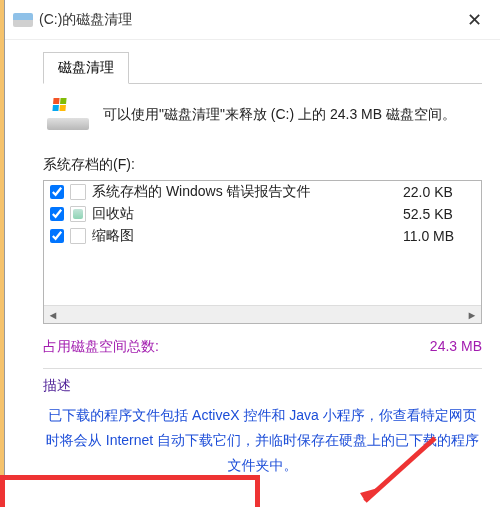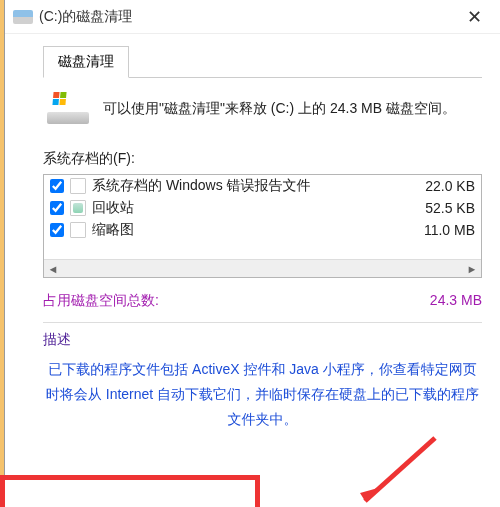--- a/index.html
+++ b/index.html
@@ -1,40 +1,40 @@
 <!DOCTYPE html>
 <html><head>
   <meta charset="utf-8">
   <style>
     * { margin: 0; padding: 0; box-sizing: border-box; font-family: "Microsoft YaHei", "Segoe UI", sans-serif; }
     body { width: 500px; height: 507px; background: #fff; overflow: hidden; position: relative; }
     .left-edge { position: absolute; left: 0; top: 0; width: 4px; height: 100%; background: #f5c26b; }
     .window { position: absolute; left: 4px; top: 0; right: 0; height: 100%; border-left: 1px solid #999; background: #fff; }
-    .titlebar { display: flex; align-items: center; height: 34px; padding: 0 8px; border-bottom: 1px solid #eee; }
+    .titlebar { display: flex; align-items: center; height: 40px; padding: 0 8px; border-bottom: 1px solid #eee; }
     .drive-icon { width: 20px; height: 14px; margin-right: 6px; background: linear-gradient(#8fc1e8 0%, #8fc1e8 50%, #d0d0d0 50%, #d0d0d0 100%); border-radius: 2px; position: relative; flex-shrink: 0; }
     .titlebar-title { font-size: 14px; color: #333; flex: 1; }
     .close-x { font-size: 18px; padding: 4px 10px; color: #333; cursor: pointer; }
     .content { padding: 12px 18px; margin-left: 20px; }
     .tabstrip { display: flex; border-bottom: 1px solid #ccc; margin-bottom: 16px; }
     .tab { padding: 6px 14px; font-size: 14px; background: #fff; border: 1px solid #ccc; border-bottom: 1px solid #fff; margin-bottom: -1px; cursor: pointer; }
     .intro-row { display: flex; align-items: center; margin-bottom: 26px; padding: 0 4px; }
     .big-drive-icon { width: 42px; height: 30px; margin-right: 14px; flex-shrink: 0; position: relative; }
     .big-drive-icon .win-flag { position: absolute; top: -2px; left: 6px; display: grid; grid-template-columns: 6px 6px; grid-template-rows: 6px 6px; gap: 1px; transform: skewX(-5deg); }
     .big-drive-icon .win-flag span:nth-child(1){ background:#f35325 } .big-drive-icon .win-flag span:nth-child(2){ background:#81bc06 } .big-drive-icon .win-flag span:nth-child(3){ background:#05a6f0 } .big-drive-icon .win-flag span:nth-child(4){ background:#ffba08 }
     .big-drive-icon .tray { position: absolute; bottom: 0; left: 0; width: 42px; height: 12px; background: linear-gradient(#e0e0e0,#b8b8b8); border-radius: 2px; }
     .intro-text { font-size: 14px; color: #222; }
     .label-files { font-size: 14px; color: #222; margin-bottom: 6px; }
-    .listbox { border: 1px solid #b5b5b5; height: 104px; display: flex; flex-direction: column; }
+    .listbox { border: 1px solid #b5b5b5; height: 144px; display: flex; flex-direction: column; }
     .list-scroll { flex: 1; overflow: hidden; }
     .row { display: flex; align-items: center; padding: 2px 6px; font-size: 14px; color: #222; }
     .row input[type=checkbox] { width: 14px; height: 14px; margin-right: 6px; }
     .file-icon { width: 16px; height: 16px; margin-right: 6px; border: 1px solid #ccc; border-radius: 1px; background: #fff; position: relative; flex-shrink: 0; }
     .file-icon.recycle::before { content:""; position:absolute; inset:2px; background: linear-gradient(#c2e4d8,#8fd4b5); border-radius: 2px; }
     .row-name { flex: 1; }
-    .row-size { text-align: right; min-width: 72px; font-size: 14px; }
+    .row-size { text-align: left; min-width: 72px; font-size: 14px; }
     .hscroll { height: 18px; background: #efefef; border-top: 1px solid #ddd; display: flex; align-items: center; }
     .hscroll .arrow { width: 18px; height: 100%; display: flex; align-items: center; justify-content: center; color: #666; cursor: pointer; font-size: 11px; }
     .hscroll .track { flex: 1; }
     .totals { display: flex; margin-top: 14px; font-size: 14px; color: #a21caf; }
     .totals .tval { margin-left: auto; }
     .sep { border: none; border-top: 1px solid #ddd; margin: 12px 0 8px; }
     .desc-caption { font-size: 14px; color: #4c1d95; margin-bottom: 8px; }
     .desc-body { font-size: 14px; color: #1d4ed8; line-height: 1.8; text-align: center; }
     .red-box { position: absolute; left: 0; bottom: 0; width: 260px; height: 32px; border: 5px solid #e33; border-bottom: none; }
     .red-arrow { position: absolute; right: 60px; bottom: -6px; width: 90px; height: 80px; pointer-events: none; }

